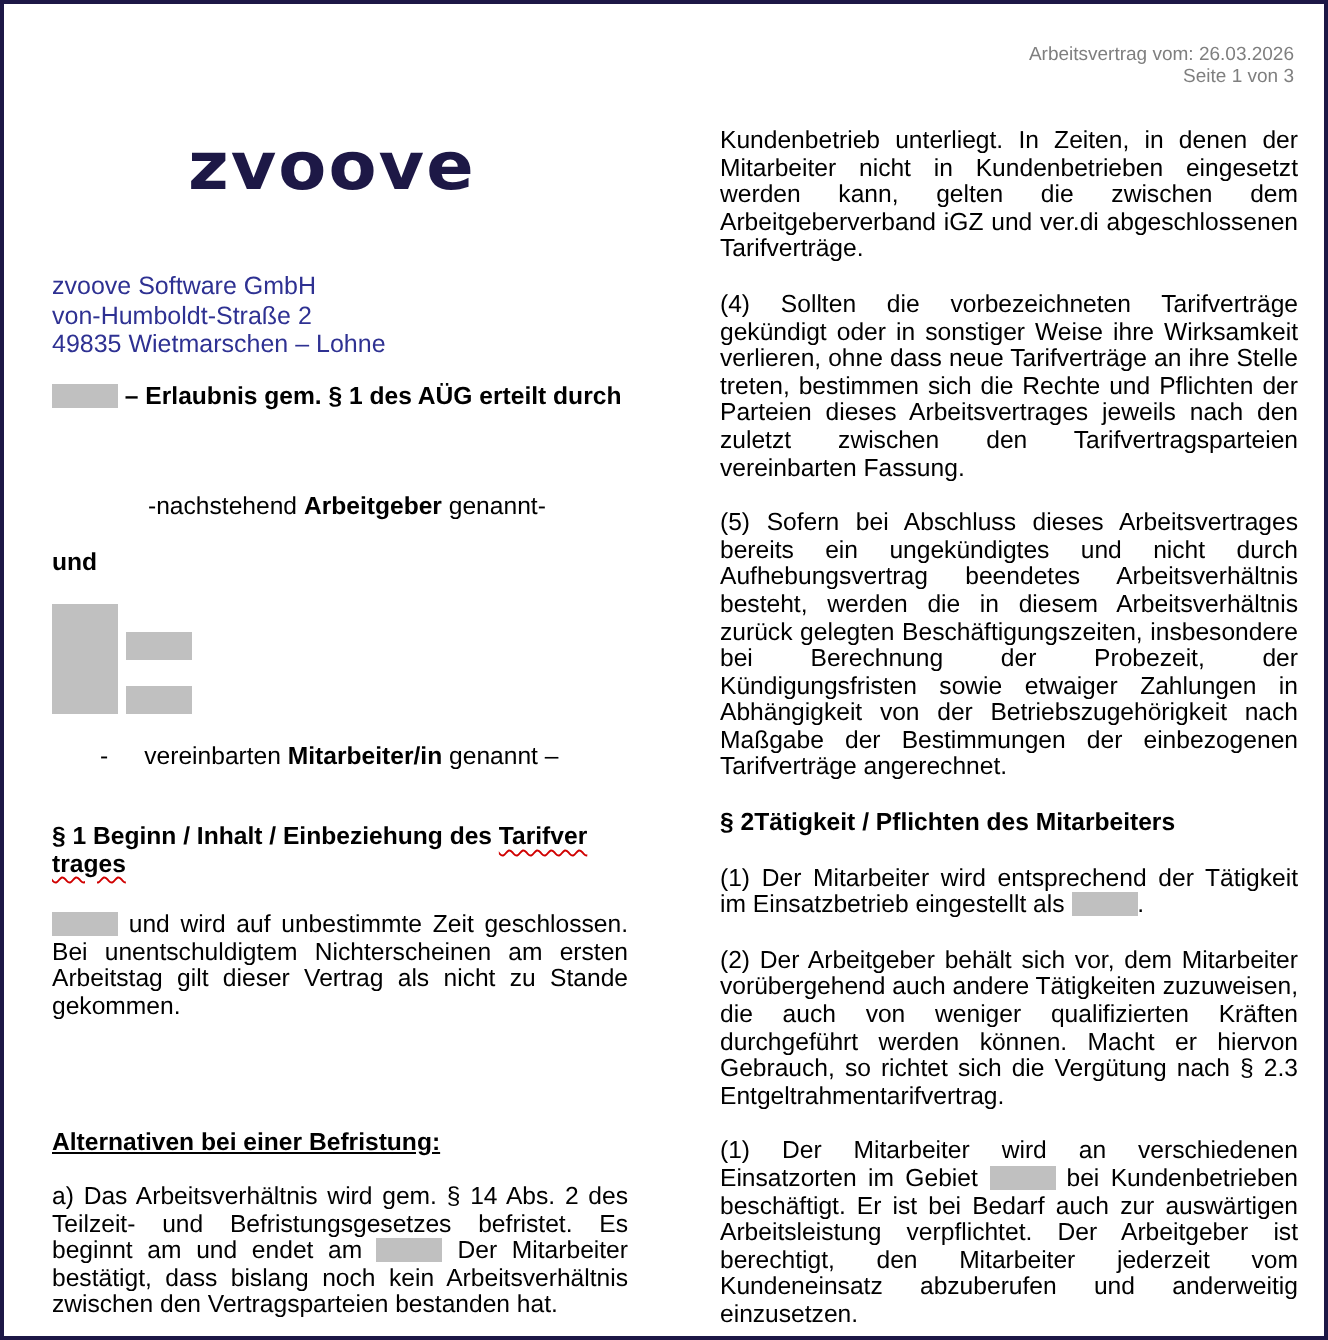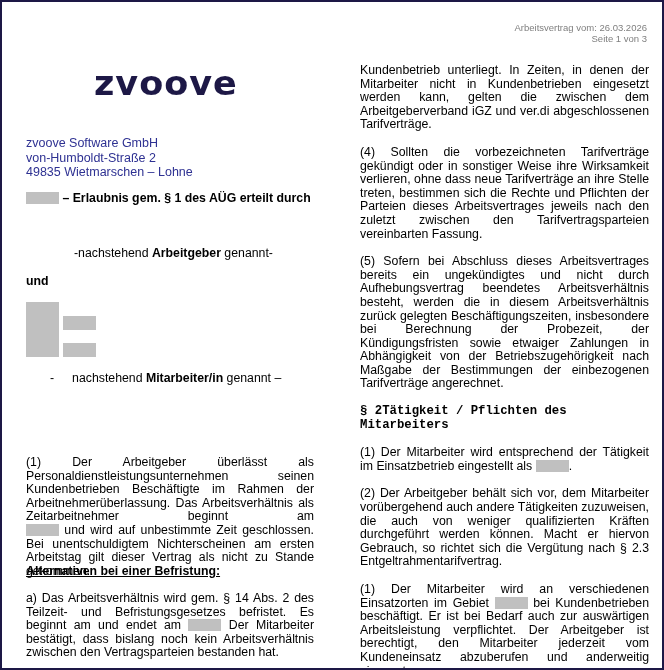--- a/index.html
+++ b/index.html
@@ -67,43 +67,45 @@
     <span>-nachstehend </span><span class="b">Arbeitgeber</span><span> genannt-</span>
   </div>
 
   <div class="col abs b" style="left:24px; top:273px;">und</div>
 
   <div class="redact-block" style="left:24px; top:300px; width:33px; height:55px;"></div>
   <div class="redact-block" style="left:61px; top:314px; width:33px; height:14px;"></div>
   <div class="redact-block" style="left:61px; top:341px; width:33px; height:14px;"></div>
 
   <div class="col abs" style="left:48px; top:370px; width:290px;">
-    <span>-</span><span style="display:inline-block; width:18px;"></span><span>nachstehend </span><span class="b">Mitarbeiter/in</span><span> genannt –</span>
+    <span>-</span><span style="display:inline-block; width:18px;"></span><span>vereinbarten </span><span class="b">Mitarbeiter/in</span><span> genannt –</span>
   </div>
 
+  <div class="col left-col abs b" style="top:410px; width:270px;">
+    <span>§ 1 Beginn / Inhalt / Einbeziehung des </span><span class="spell">Tarifver</span><br><span class="spell">trages</span>
+  </div>
 
   <div class="col left-col abs" style="top:454px;">
-    <p class="p" style="text-align-last: justify;">(1) Der Arbeitgeber überlässt als Personaldienstleistungsunternehmen seinen Kundenbetrieben Beschäftigte im Rahmen der Arbeitnehmerüberlassung. Das Arbeitsverhältnis als Zeitarbeitnehmer beginnt am</p>
     <p class="p"><span class="redact" style="width:33px;"></span><span> und wird auf unbestimmte Zeit geschlossen. Bei unentschuldigtem Nichterscheinen am ersten Arbeitstag gilt dieser Vertrag als nicht zu Stande gekommen.</span></p>
   </div>
 
   <div class="col left-col abs b u" style="top:563px;">Alternativen bei einer Befristung:</div>
 
   <div class="col left-col abs" style="top:590px;">
     <p class="p"><span>a) Das Arbeitsverhältnis wird gem. § 14 Abs. 2 des Teilzeit- und Befristungsgesetzes befristet. Es beginnt am und endet am </span><span class="redact" style="width:33px;"></span><span> Der Mitarbeiter bestätigt, dass bislang noch kein Arbeitsverhältnis zwischen den Vertragsparteien bestanden hat.</span></p>
   </div>
 
   <div class="col right-col abs" style="top:62px;">
     <p class="p">Kundenbetrieb unterliegt. In Zeiten, in denen der Mitarbeiter nicht in Kundenbetrieben eingesetzt werden kann, gelten die zwischen dem Arbeitgeberverband iGZ und ver.di abgeschlossenen Tarifverträge.</p>
     <div style="height:14px;"></div>
     <p class="p">(4) Sollten die vorbezeichneten Tarifverträge gekündigt oder in sonstiger Weise ihre Wirksamkeit verlieren, ohne dass neue Tarifverträge an ihre Stelle treten, bestimmen sich die Rechte und Pflichten der Parteien dieses Arbeitsvertrages jeweils nach den zuletzt  zwischen den Tarifvertragsparteien vereinbarten Fassung.</p>
     <div style="height:14px;"></div>
     <p class="p">(5) Sofern bei Abschluss dieses Arbeitsvertrages bereits ein ungekündigtes und nicht durch Aufhebungsvertrag beendetes Arbeitsverhältnis besteht, werden die in diesem Arbeitsverhältnis  zurück gelegten Beschäftigungszeiten, insbesondere bei Berechnung der Probezeit, der Kündigungsfristen sowie etwaiger Zahlungen in Abhängigkeit von der Betriebszugehörigkeit nach Maßgabe der Bestimmungen der einbezogenen Tarifverträge angerechnet.</p>
     <div style="height:14px;"></div>
-    <p class="p b" style="text-align:left;font-family:Liberation Mono, monospace;">§ 2Tätigkeit / Pflichten des Mitarbeiters</p>
+    <p class="p b" style="text-align:left;">§ 2Tätigkeit / Pflichten des Mitarbeiters</p>
     <div style="height:14px;"></div>
     <p class="p"><span>(1) Der Mitarbeiter wird entsprechend der Tätigkeit im Einsatzbetrieb eingestellt als </span><span class="redact" style="width:33px;"></span><span>.</span></p>
     <div style="height:14px;"></div>
     <p class="p">(2) Der Arbeitgeber behält sich vor, dem Mitarbeiter vorübergehend auch andere Tätigkeiten zuzuweisen, die auch von weniger qualifizierten Kräften durchgeführt werden können. Macht er hiervon Gebrauch, so richtet sich die Vergütung nach § 2.3 Entgeltrahmentarifvertrag.</p>
     <div style="height:14px;"></div>
     <p class="p"><span>(1) Der Mitarbeiter wird an verschiedenen Einsatzorten im Gebiet </span><span class="redact" style="width:33px;"></span><span> bei Kundenbetrieben beschäftigt. Er ist bei Bedarf auch zur auswärtigen Arbeitsleistung verpflichtet. Der Arbeitgeber ist berechtigt, den Mitarbeiter jederzeit vom Kundeneinsatz abzuberufen und anderweitig einzusetzen.</span></p>
     <div style="height:14px;"></div>
 
   </div>
 

